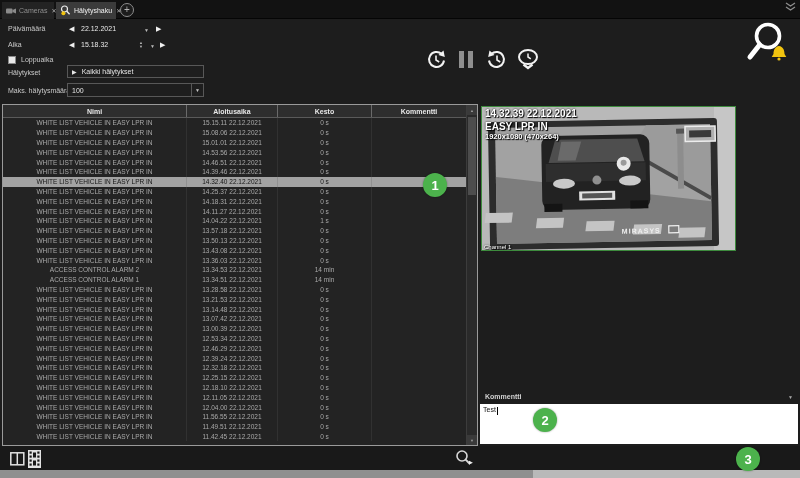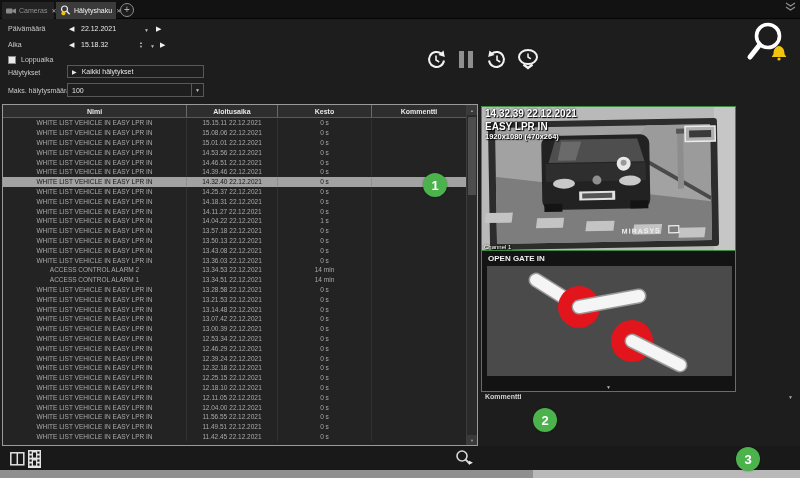--- a/index.html
+++ b/index.html
@@ -437,42 +437,28 @@
         <text x="139" y="127" font-family="Liberation Sans, sans-serif" font-size="7" font-weight="bold" fill="#f0f0f0" letter-spacing="1">MIRASYS</text>
         <rect x="186" y="120" width="10" height="7" fill="none" stroke="#f0f0f0" stroke-width="1.2"></rect>
       </g>
     </svg>
     <div class="ovl" style="left:3px; top:1px; font-size:10px;">14.32.39 22.12.2021</div>
     <div class="ovl" style="left:3px; top:14px; font-size:10px;">EASY LPR IN</div>
     <div class="ovl" style="left:3px; top:25px; font-size:7.5px;">1920x1080 (470x264)</div>
     <div class="ovl" style="left:2px; bottom:0; font-size:6px; font-weight:normal;">Channel 1</div>
   </div>
 
-  <div class="gatepanel">
-    <div class="gatetitle">OPEN GATE IN</div>
-    <div class="gatebox">
-      <svg width="245" height="110" viewBox="0 0 245 110">
-        <g stroke-linecap="round" fill="none">
-          <line x1="49" y1="14" x2="92" y2="41" stroke="#9a9a9a" stroke-width="15"></line>
-          <line x1="49" y1="14" x2="92" y2="41" stroke="#f5f5f5" stroke-width="12"></line>
-          <circle cx="92" cy="41" r="21" fill="#e2151c" stroke="none"></circle>
-          <line x1="92" y1="41" x2="152" y2="30" stroke="#9a9a9a" stroke-width="15"></line>
-          <line x1="92" y1="41" x2="152" y2="30" stroke="#f5f5f5" stroke-width="12"></line>
-          <circle cx="145" cy="75" r="21" fill="#e2151c" stroke="none"></circle>
-          <line x1="145" y1="75" x2="193" y2="99" stroke="#9a9a9a" stroke-width="15"></line>
-          <line x1="145" y1="75" x2="193" y2="99" stroke="#f5f5f5" stroke-width="12"></line>
-        </g>
-      </svg>
-    </div>
-    <div class="gate-caret">▼</div>
-  </div>
 
   <div class="cmt-head">
     <span class="cmt-label">Kommentti</span>
     <span class="cmt-caret">▼</span>
+  </div>
+  <div class="cmt-box">
+    <textarea spellcheck="false" style="">Test</textarea>
+    <div class="cursorline"></div>
   </div>
 
   <div class="statusbar">
     <div class="pbtn" style="left:10px; top:6px;">
       <svg width="15" height="14">
         <rect x="0.8" y="0.8" width="13" height="12" fill="none" stroke="#e2e2e2" stroke-width="1.5"></rect>
         <line x1="7.3" y1="0.8" x2="7.3" y2="12.8" stroke="#e2e2e2" stroke-width="1.5"></line>
       </svg>
     </div>
     <div class="pbtn" style="left:28px; top:4px;">

